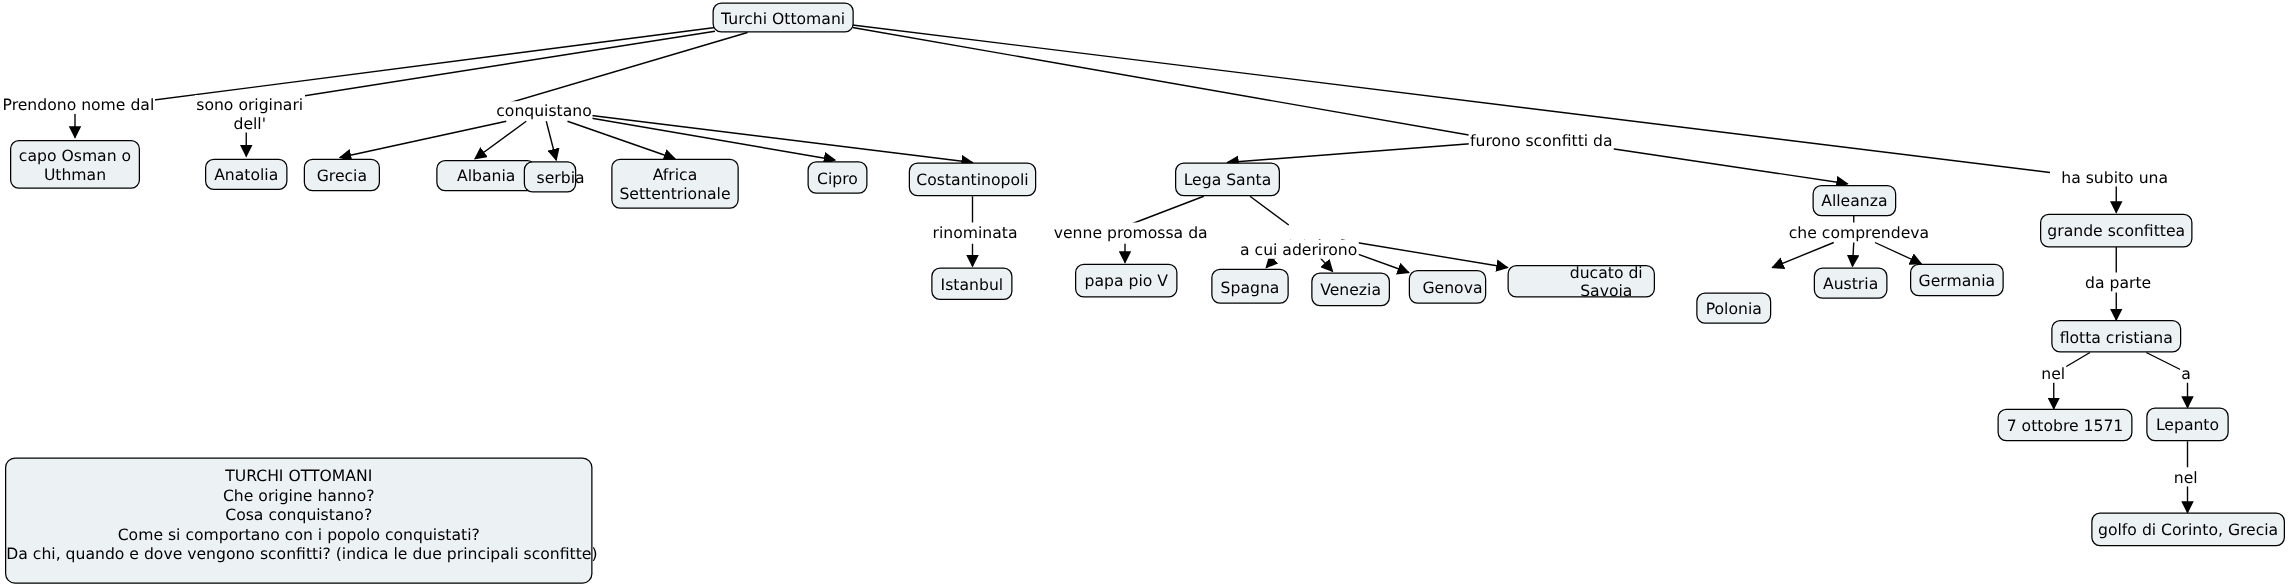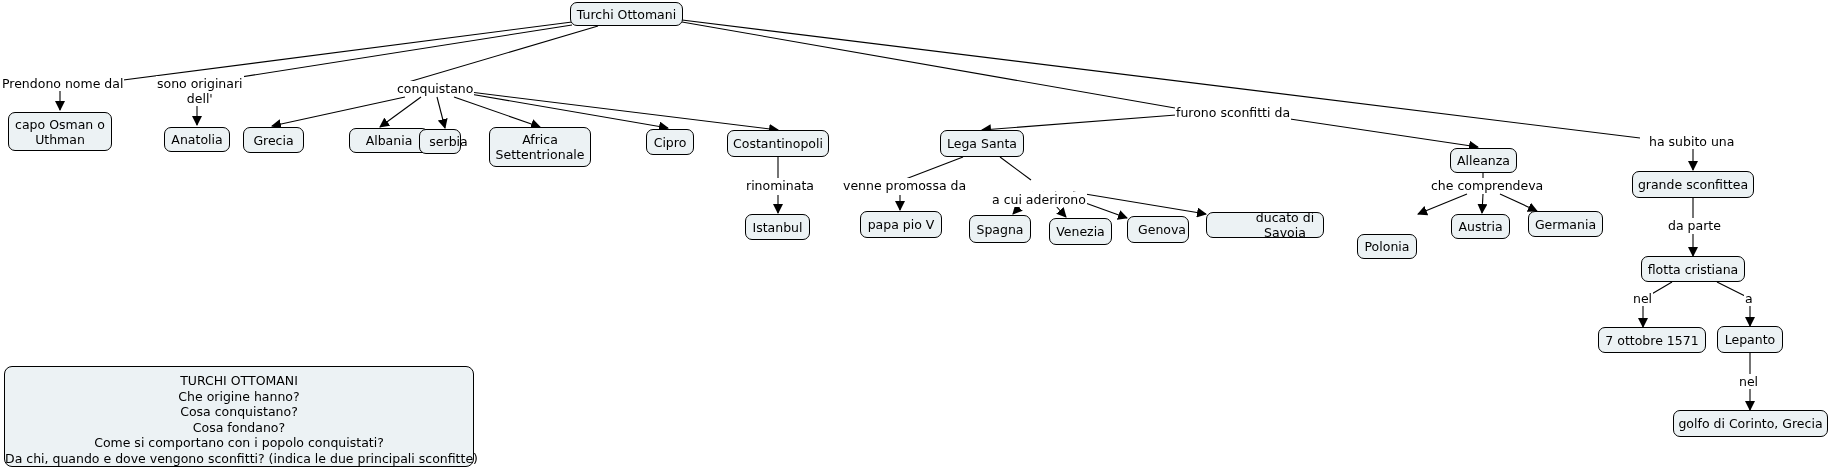--- a/index.html
+++ b/index.html
@@ -109,16 +109,15 @@
 <span class="lbl" style="left:1648px;top:134px;">ha subito una</span>
 <span class="lbl" style="left:1667px;top:218px;">da parte</span>
 <span class="lbl" style="left:1632px;top:291px;">nel</span>
 <span class="lbl" style="left:1744px;top:291px;">a</span>
 <span class="lbl" style="left:1738px;top:374px;">nel</span>
 
 <div class="note">
   <div>TURCHI OTTOMANI</div>
   <div>Che origine hanno?</div>
   <div>Cosa conquistano?</div>
-  <div>Cosa fondano?</div>
   <div>Come si comportano con i popolo conquistati?</div>
   <div>Da chi, quando e dove vengono sconfitti? (indica le due principali sconfitte)</div>
 </div>
 
 </body></html>

